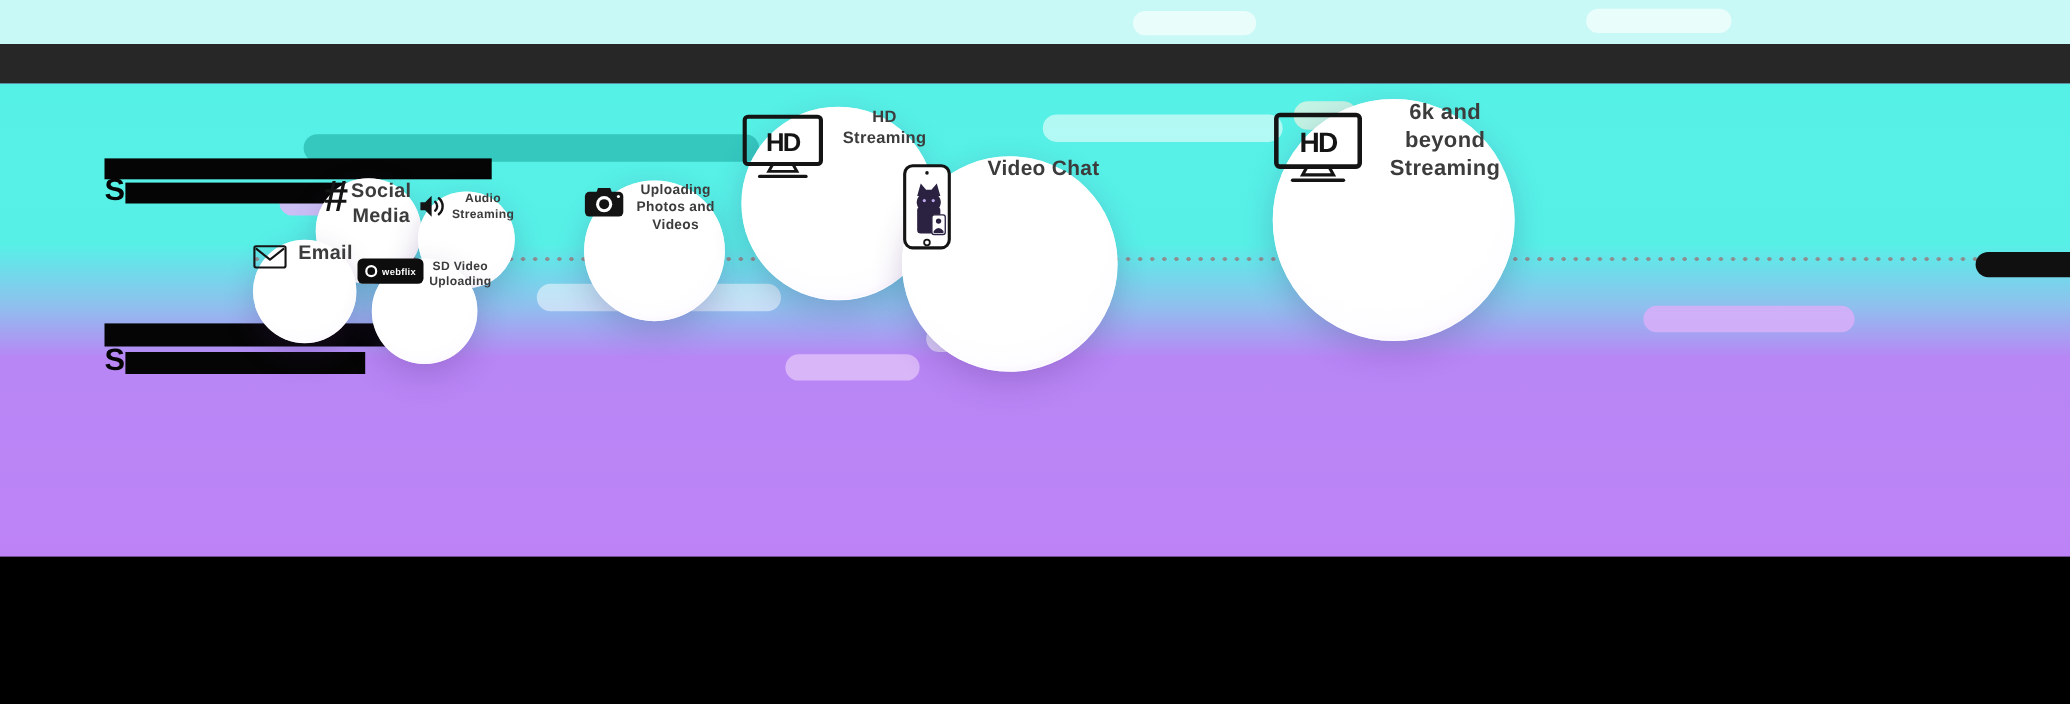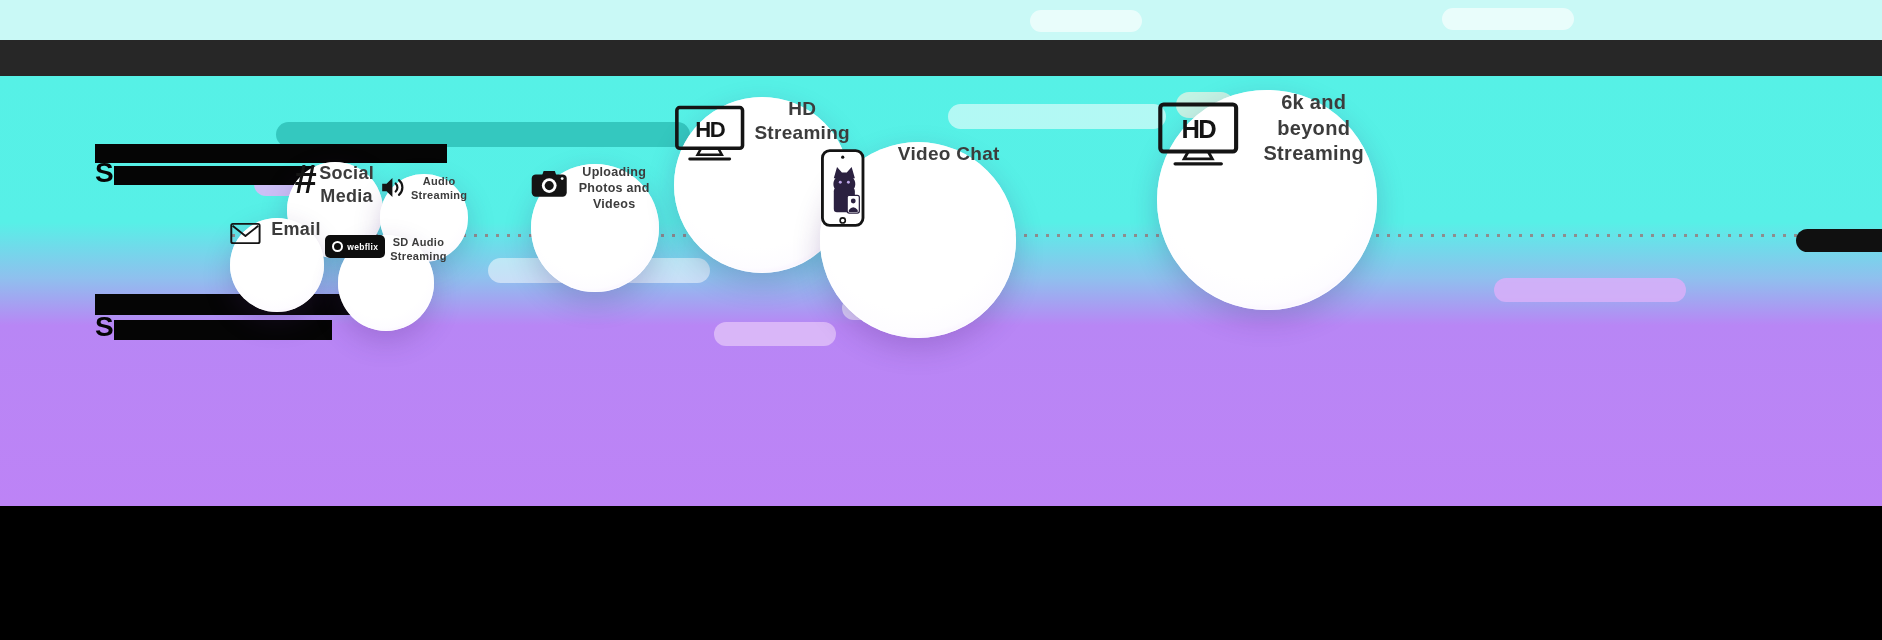--- a/index.html
+++ b/index.html
@@ -80,21 +80,21 @@
   .webflix-ring{
     width:11px;height:11px;border:2px solid #fff;border-radius:50%;
     background:#0d0d0d;box-sizing:border-box;display:inline-block;
   }
   .webflix-text{color:#fff;font-size:8.5px;font-weight:700;letter-spacing:.3px;}
 
   .b-upload{left:531px;top:164px;width:128px;height:128px;gap:2px;}
   .b-upload .lbl{font-size:12.5px;width:118px;}
 
   .b-hd{left:674px;top:97px;width:176px;height:176px;gap:9px;}
-  .b-hd .lbl{font-size:19px;width:112px;}
+  .b-hd .lbl{font-size:15px;width:112px;}
 
   .b-vc{left:820px;top:142px;width:196px;height:196px;gap:16px;}
   .b-vc .lbl{font-size:19px;width:160px;white-space:nowrap;}
 
   .b-4k{left:1157px;top:90px;width:220px;height:220px;gap:11px;}
   .b-4k .lbl{font-size:20px;width:172px;}
 </style>
 </head>
 <body>
 
@@ -146,21 +146,21 @@
       <path d="M4 5 L24 21 L44 5" fill="none" stroke="#141414" stroke-width="3" stroke-linejoin="round"></path>
     </svg>
     <div class="lbl">Email</div>
   </div>
 
   <div class="bubble b-sd">
     <div class="webflix-badge">
       <span class="webflix-ring"></span>
       <span class="webflix-text">webflix</span>
     </div>
-    <div class="lbl">SD Audio Streaming</div>
+    <div class="lbl">SD Video Uploading</div>
   </div>
 
   <div class="bubble b-upload">
     <svg viewBox="0 0 52 42" width="48" height="39">
       <path d="M18 3 L34 3 L36 9 L16 9 Z" fill="#141414"></path>
       <rect x="1" y="8" width="50" height="32" rx="6" fill="#141414"></rect>
       <circle cx="26" cy="24" r="10.5" fill="#ffffff"></circle>
       <circle cx="26" cy="24" r="6.5" fill="#141414"></circle>
       <circle cx="44.5" cy="14" r="2" fill="#ffffff"></circle>
     </svg>

